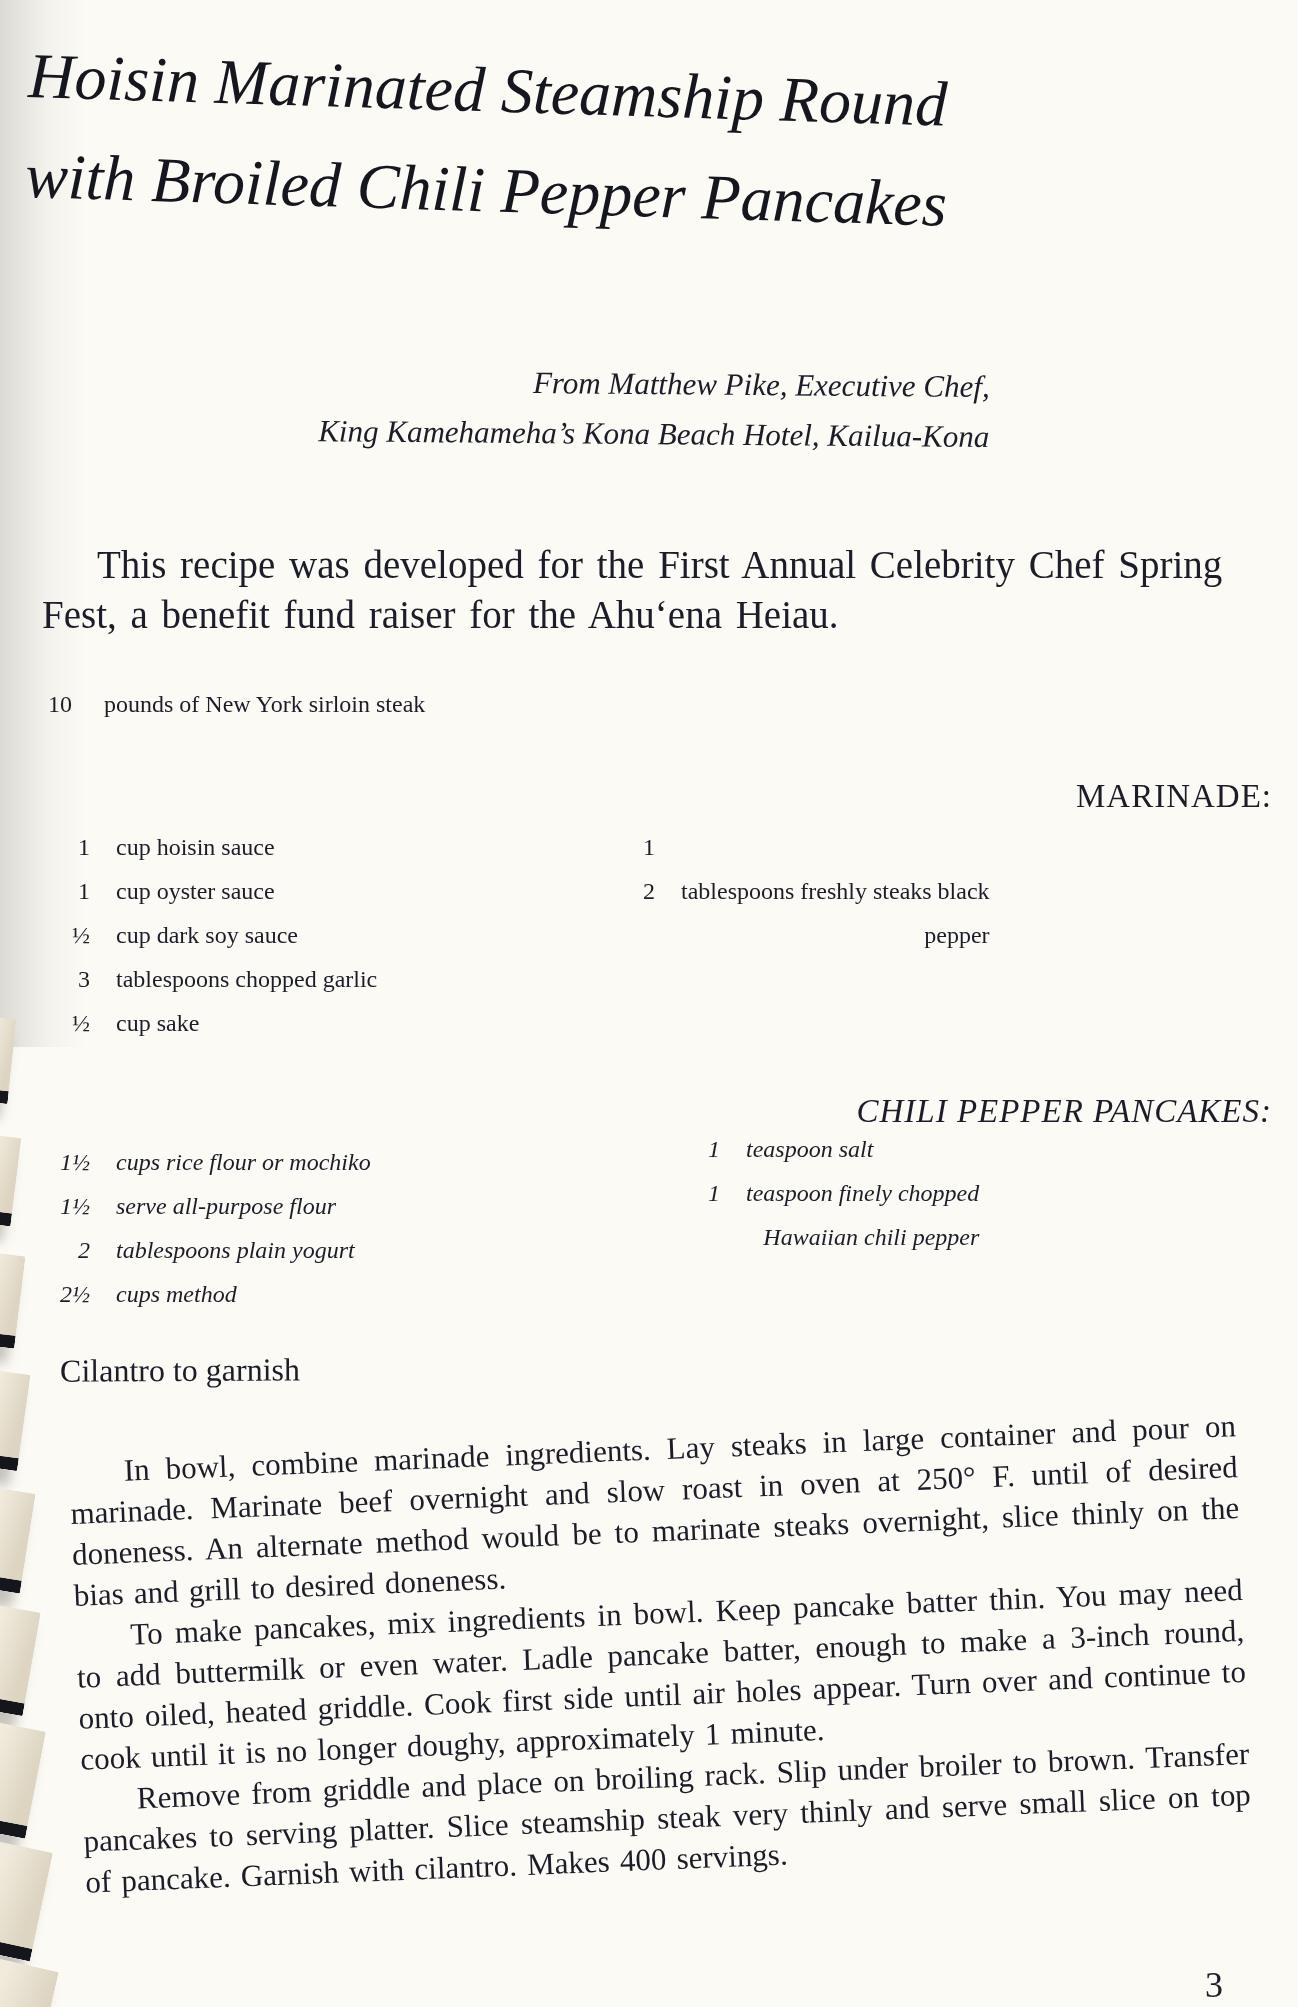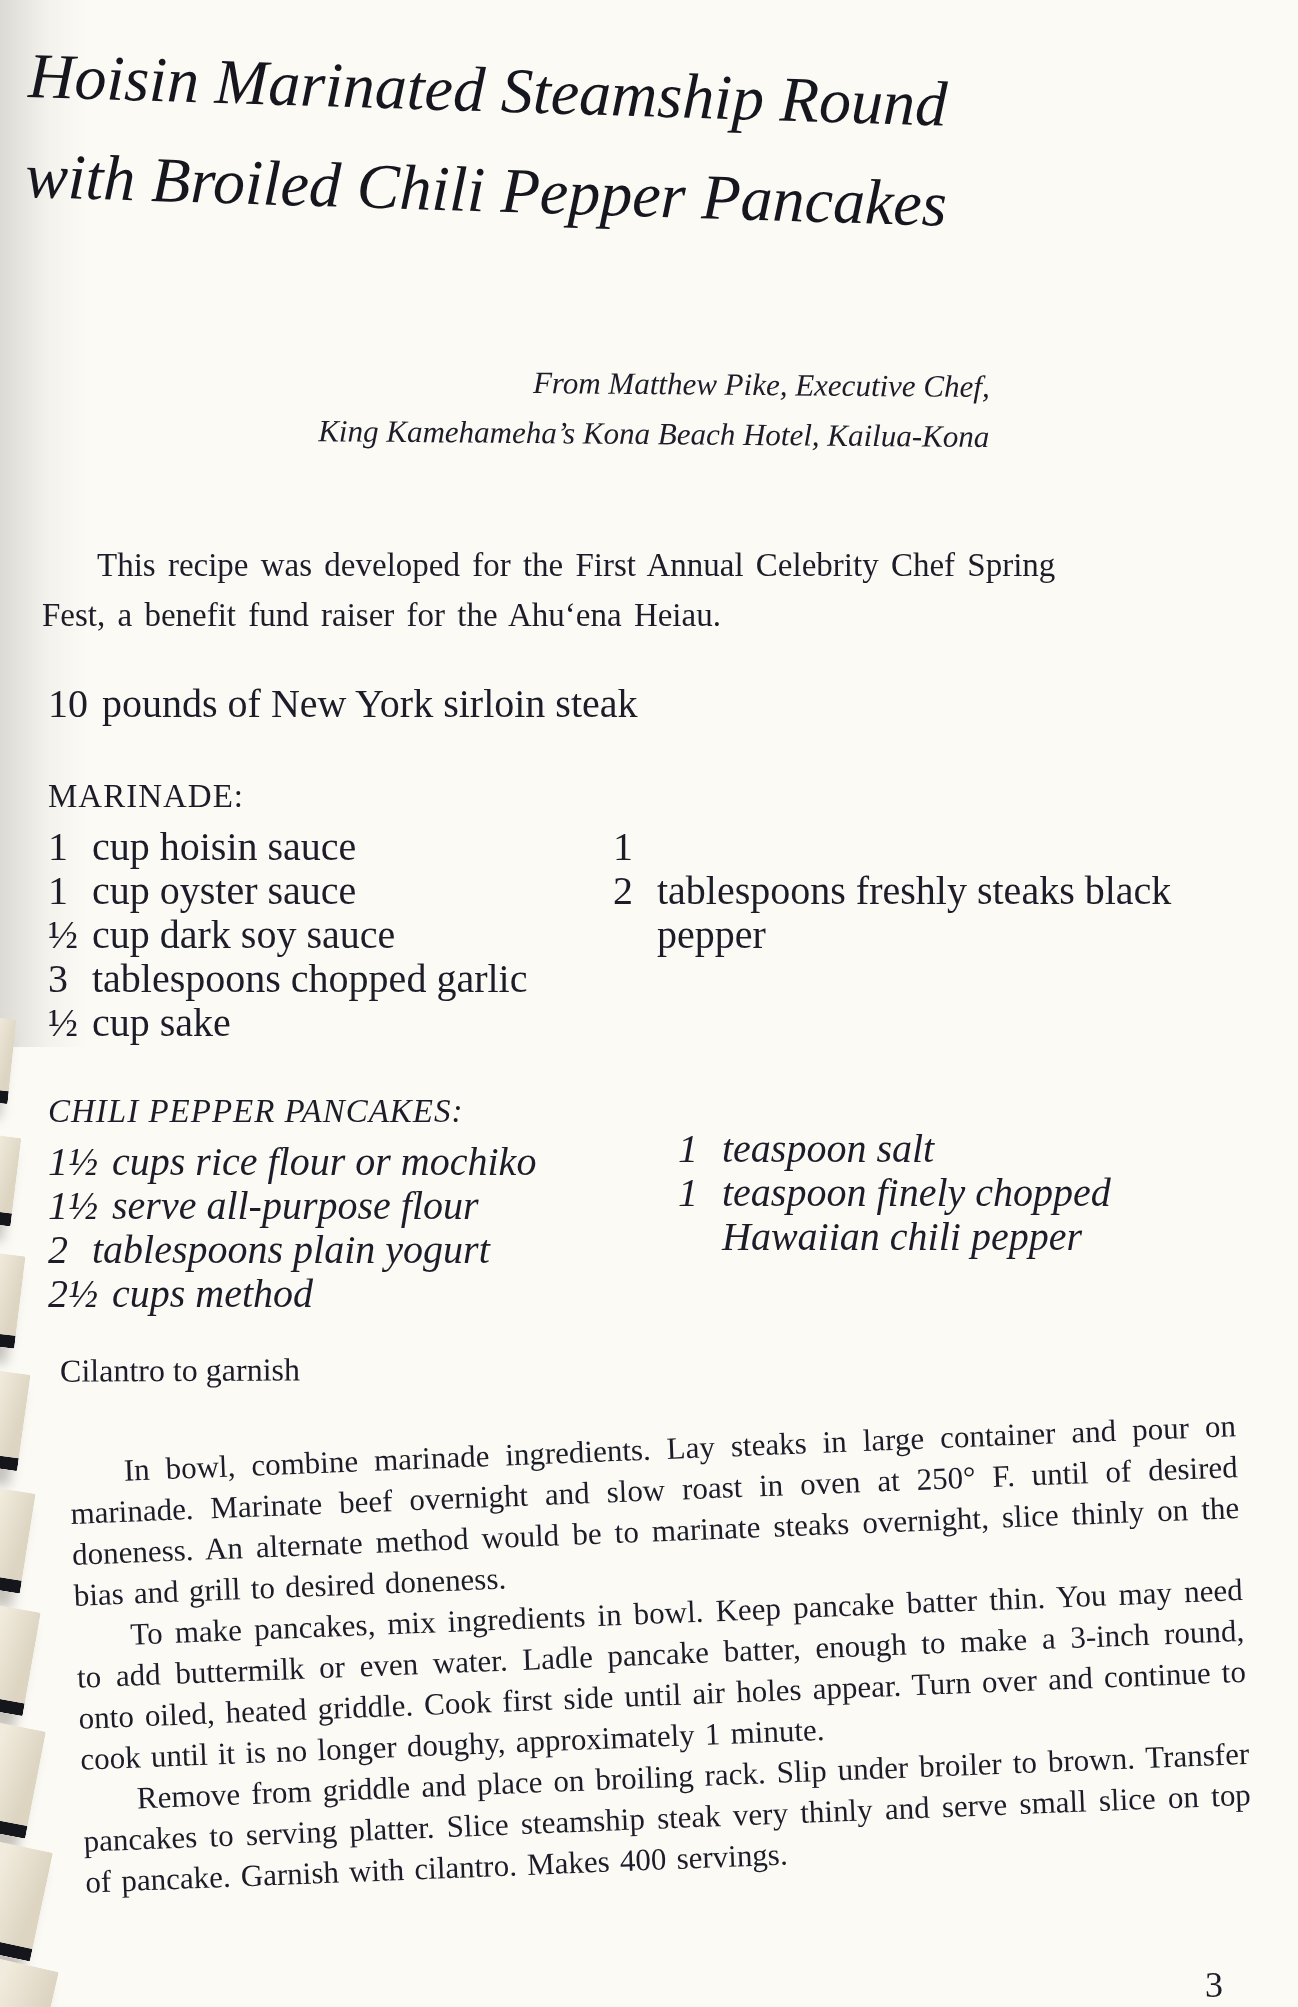--- a/index.html
+++ b/index.html
@@ -44,42 +44,42 @@
     color:#16161f;
   }
   .attribution{
     position:absolute;left:290px;top:356px;width:700px;
     font-style:italic;font-size:31px;line-height:50px;
     text-align:right;
     transform:rotate(0.5deg);transform-origin:left top;
   }
   .intro{
     position:absolute;left:42px;top:540px;width:1210px;
-    font-size:33px;line-height:50px;margin:0;
+    font-size:39px;line-height:50px;margin:0;
     text-indent:55px;word-spacing:4px;
     white-space:pre-line;
   }
   .main-ing{
     position:absolute;left:48px;top:682px;width:900px;
     font-size:32px;
   }
-  .section{position:absolute;left:48px;width:1212px;}
+  .section{position:absolute;left:60px;width:1212px;text-align:right;}
   .section-marinade{top:778px;}
   .section-pancakes{top:1093px;font-style:italic;}
   .sec-heading{
     font-size:33px;font-weight:normal;margin:0 0 10px 0;
     letter-spacing:1px;
   }
   .cols{display:flex;align-items:flex-start;}
   .col{display:flex;flex-direction:column;}
   .section-marinade .col-left{width:565px;}
   .section-pancakes .col-left{width:630px;}
   .col-right{flex:1;}
   .section-pancakes .col-right{margin-top:-13px;}
-  .ing{display:flex;font-size:40px;line-height:44px;}
+  .ing{display:flex;font-size:24px;line-height:44px;gap:12px;}
   .qty{min-width:30px;margin-right:14px;white-space:nowrap;}
   .itxt{white-space:pre-line;}
   .garnish{
     position:absolute;left:60px;top:1352px;font-size:32px;margin:0;
     transform:rotate(-0.3deg);
   }
   .instructions{
     position:absolute;left:68px;top:1452px;width:1168px;
     font-size:31px;line-height:41px;
     text-align:justify;word-spacing:2.5px;

